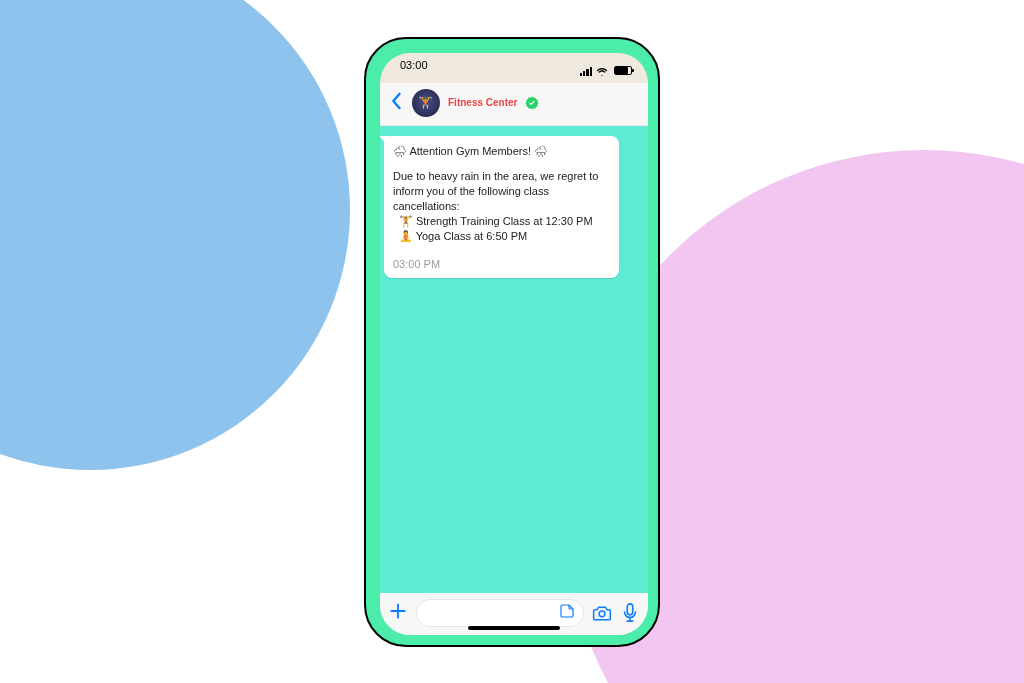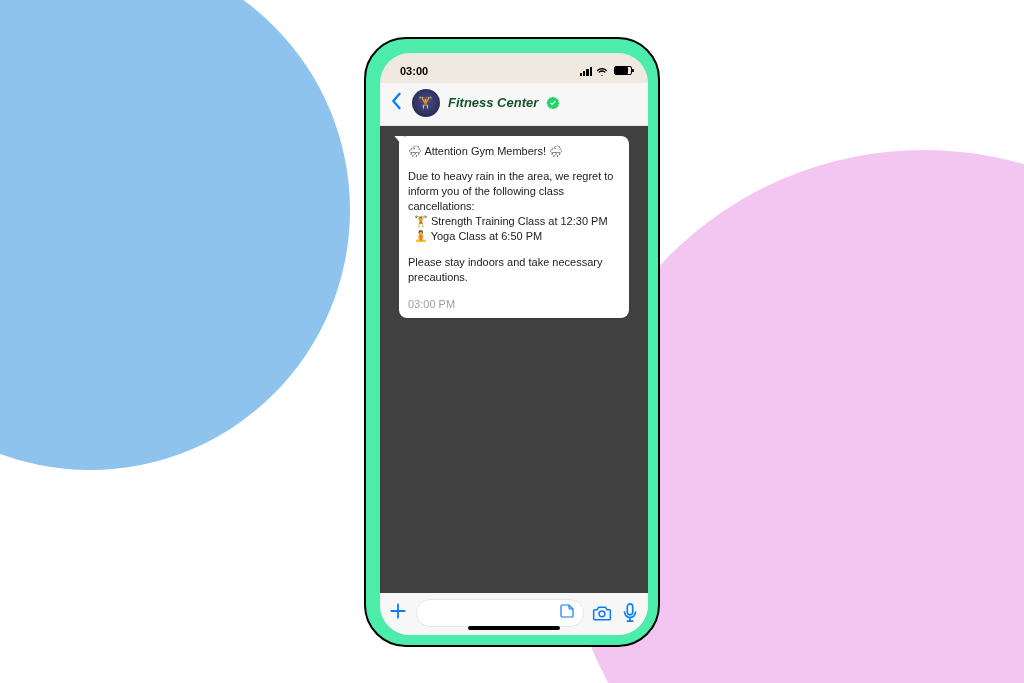--- a/index.html
+++ b/index.html
@@ -54,25 +54,24 @@
   border-radius: 30px;
   overflow: hidden;
   display: flex;
   flex-direction: column;
 }
 
 
 .status-bar {
   height: 30px;
   display: flex;
-  align-items: center;
   justify-content: space-between;
   padding: 6px 16px 0 20px;
   font-size: 11px;
-  font-weight: 700;
+  font-weight: 400;
   color: #000;
 }
 .status-icons {
   display: flex;
   align-items: center;
   gap: 3px;
 }
 .signal-bars {
   display: flex;
   align-items: flex-end;
@@ -136,36 +135,35 @@
   width: 28px;
   height: 28px;
   border-radius: 50%;
   background: radial-gradient(circle at 50% 45%, #4b4f8a 0%, #2a2d55 70%);
   display: flex;
   align-items: center;
   justify-content: center;
   font-size: 12px;
 }
 .chat-name {
-  font-size: 13px;
+  font-size: 10px;
   font-weight: 700;
-  color: #14532d;
-  font-style: italic;
+  color: #ef4444;
 }
 .verified {
   width: 14px;
   height: 14px;
 }
 
 
 .messages {
   flex: 1;
-  padding: 10px 19px;
+  padding: 10px 4px;
   overflow: hidden;
-  background: #404040;
+  background: #5eead4;
 }
 .bubble {
   background: #fff;
   border-radius: 8px;
   padding: 8px 9px 6px 9px;
   font-size: 11px;
   line-height: 1.38;
   color: #222;
   position: relative;
   box-shadow: 0 1px 0.5px rgba(0,0,0,0.1);
@@ -286,21 +284,20 @@
 
     <div class="messages">
       <div class="bubble">
         <div class="bubble-tail"></div>
         <p>🌧 Attention Gym Members! 🌧</p>
         <p>
           <span>Due to heavy rain in the area, we regret to inform you of the following class cancellations:</span><br>
           &nbsp;&nbsp;<span>🏋️ Strength Training Class at 12:30 PM</span><br>
           &nbsp;&nbsp;<span>🧘 Yoga Class at 6:50 PM</span>
         </p>
-        <p>Please stay indoors and take necessary precautions.</p>
         <div class="msg-time">03:00 PM</div>
       </div>
     </div>
 
     <div class="input-bar">
       <div class="plus-btn">
         <svg width="20" height="20" viewBox="0 0 24 24">
             <path d="M12 4v16M4 12h16" stroke="#0a7cff" stroke-width="2.2" stroke-linecap="round"></path>
           </svg>
       </div>

